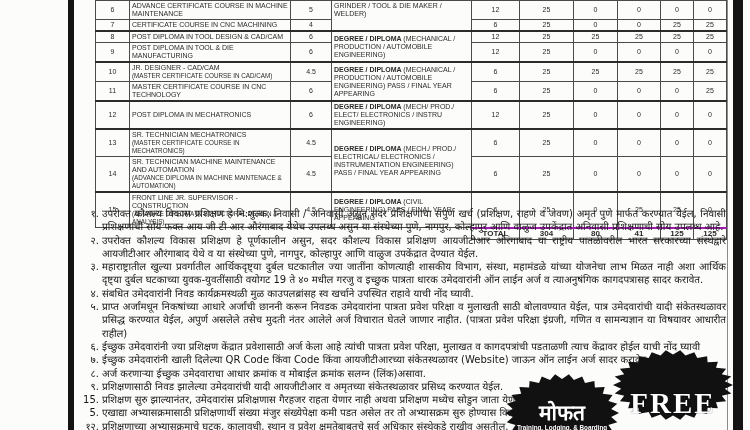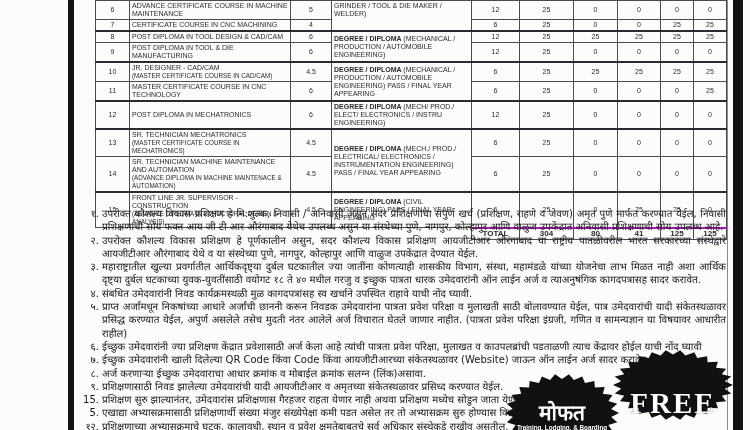--- a/index.html
+++ b/index.html
@@ -230,33 +230,33 @@
       <div class="note">
         <span class="num">१.</span>
         <span class="txt"><span>उपरोक्त कौशल्य विकास प्रशिक्षण हे </span><b>नि:शुल्क</b><span>, </span><b>निवासी / अनिवासी</b><span> असुन सदर </span><b>प्रशिक्षणाचा संपुर्ण खर्च</b><span> (प्रशिक्षण, राहणे व जेवण) </span><b>अमृत पुणे</b><span> मार्फत करण्यात येईल, निवासी प्रशिक्षणाची सोय फक्त आय जी टी आर औरंगाबाद येथेच उपलब्ध असुन या संस्थेच्या पुणे, नागपुर, कोल्हापुर आणि वाळुज उपकेंद्रात अनिवासी प्रशिक्षणाची सोय उपलब्ध आहे.</span></span>
       </div>
       <div class="note">
         <span class="num">२.</span>
         <span class="txt"><span>उपरोक्त कौशल्य विकास प्रशिक्षण हे </span><b>पूर्णकालीन</b><span> असुन, सदर कौशल्य विकास प्रशिक्षण </span><b>आयजीटीआर औरंगाबाद</b><span> या राष्ट्रीय पातळीवरील भारत सरकारच्या संस्थेद्वारे आयजीटीआर औरंगाबाद येथे व या संस्थेच्या पुणे, नागपुर, कोल्हापुर आणि वाळुज उपकेंद्रात देण्यात येईल.</span></span>
       </div>
       <div class="note">
         <span class="num">३.</span>
-        <span class="txt"><span>महाराष्ट्रातील </span><b>खुल्या प्रवर्गातील आर्थिकदृष्ट्या दुर्बल घटकातील ज्या जातींना कोणत्याही शासकीय विभाग, संस्था, महामंडळे यांच्या योजनेचा लाभ मिळत नाही अशा आर्थिक दृष्ट्या दुर्बल घटकाच्या</b><span> युवक-युवतींसाठी वयोगट १८ ते ४० मधील गरजु व इच्छुक पात्रता धारक उमेदवारांनी ऑन लाईन अर्ज व त्याअनुषंगिक कागदपत्रासह सादर करावेत.</span></span>
+        <span class="txt"><span>महाराष्ट्रातील </span><b>खुल्या प्रवर्गातील आर्थिकदृष्ट्या दुर्बल घटकातील ज्या जातींना कोणत्याही शासकीय विभाग, संस्था, महामंडळे यांच्या योजनेचा लाभ मिळत नाही अशा आर्थिक दृष्ट्या दुर्बल घटकाच्या</b><span> युवक-युवतींसाठी वयोगट 19 ते ४० मधील गरजु व इच्छुक पात्रता धारक उमेदवारांनी ऑन लाईन अर्ज व त्याअनुषंगिक कागदपत्रासह सादर करावेत.</span></span>
       </div>
       <div class="note">
         <span class="num">४.</span>
-        <span class="txt"><span>संबधित उमेदवारांनी निवड कार्यक्रमस्थळी </span><b>मुळ कागदपत्रांसह</b><span> स्व खर्चाने उपस्थित राहावे याची नोंद घ्यावी.</span></span>
+        <span class="txt"><span>संबधित उमेदवारांनी निवड कार्यक्रमस्थळी </span><b>मुळ काउपलब्रांसह</b><span> स्व खर्चाने उपस्थित राहावे याची नोंद घ्यावी.</span></span>
       </div>
       <div class="note">
         <span class="num">५.</span>
         <span class="txt"><span>प्राप्त अर्जांमधून निकषांच्या आधारे अर्जांची छाननी करून निवडक उमेदवारांना </span><b>पात्रता प्रवेश परिक्षा व मुलाखती</b><span> साठी बोलावण्यात येईल, पात्र उमेदवारांची यादी संकेतस्थळावर प्रसिद्ध करण्यात येईल, अपुर्ण असलेले तसेच मुदती नंतर आलेले अर्ज विचारात घेतले जाणार नाहीत. (पात्रता प्रवेश परिक्षा इंग्रजी, गणित व सामन्यज्ञान या विषयावर आधारीत राहील)</span></span>
       </div>
       <div class="note">
         <span class="num">६.</span>
-        <span class="txt"><span>ईच्छुक उमेदवारांनी ज्या प्रशिक्षण केंद्रात प्रवेशासाठी अर्ज केला आहे त्यांची पात्रता प्रवेश परिक्षा, मुलाखत व काउपलब्रांची पडताळणी त्याच केंद्रावर होईल याची नोंद घ्यावी</span></span>
+        <span class="txt"><span>ईच्छुक उमेदवारांनी ज्या प्रशिक्षण केंद्रात प्रवेशासाठी अर्ज केला आहे त्यांची पात्रता प्रवेश परिक्षा, मुलाखत व कागदपत्रांची पडताळणी त्याच केंद्रावर होईल याची नोंद घ्यावी</span></span>
       </div>
       <div class="note">
         <span class="num">७.</span>
         <span class="txt"><span>ईच्छुक उमेदवारांनी खाली दिलेल्या QR Code किंवा Code किंवा </span><b>आयजीटीआरच्या</b><span> संकेतस्थळावर (Website) जाऊन ऑन लाईन अर्ज सादर करावेत.</span></span>
       </div>
       <div class="note">
         <span class="num">८.</span>
         <span class="txt"><span>अर्ज करणाऱ्या ईच्छुक उमेदवाराचा आधार क्रमांक व मोबाईल क्रमांक सलग्न (लिंक)असावा.</span></span>
       </div>
       <div class="note">

